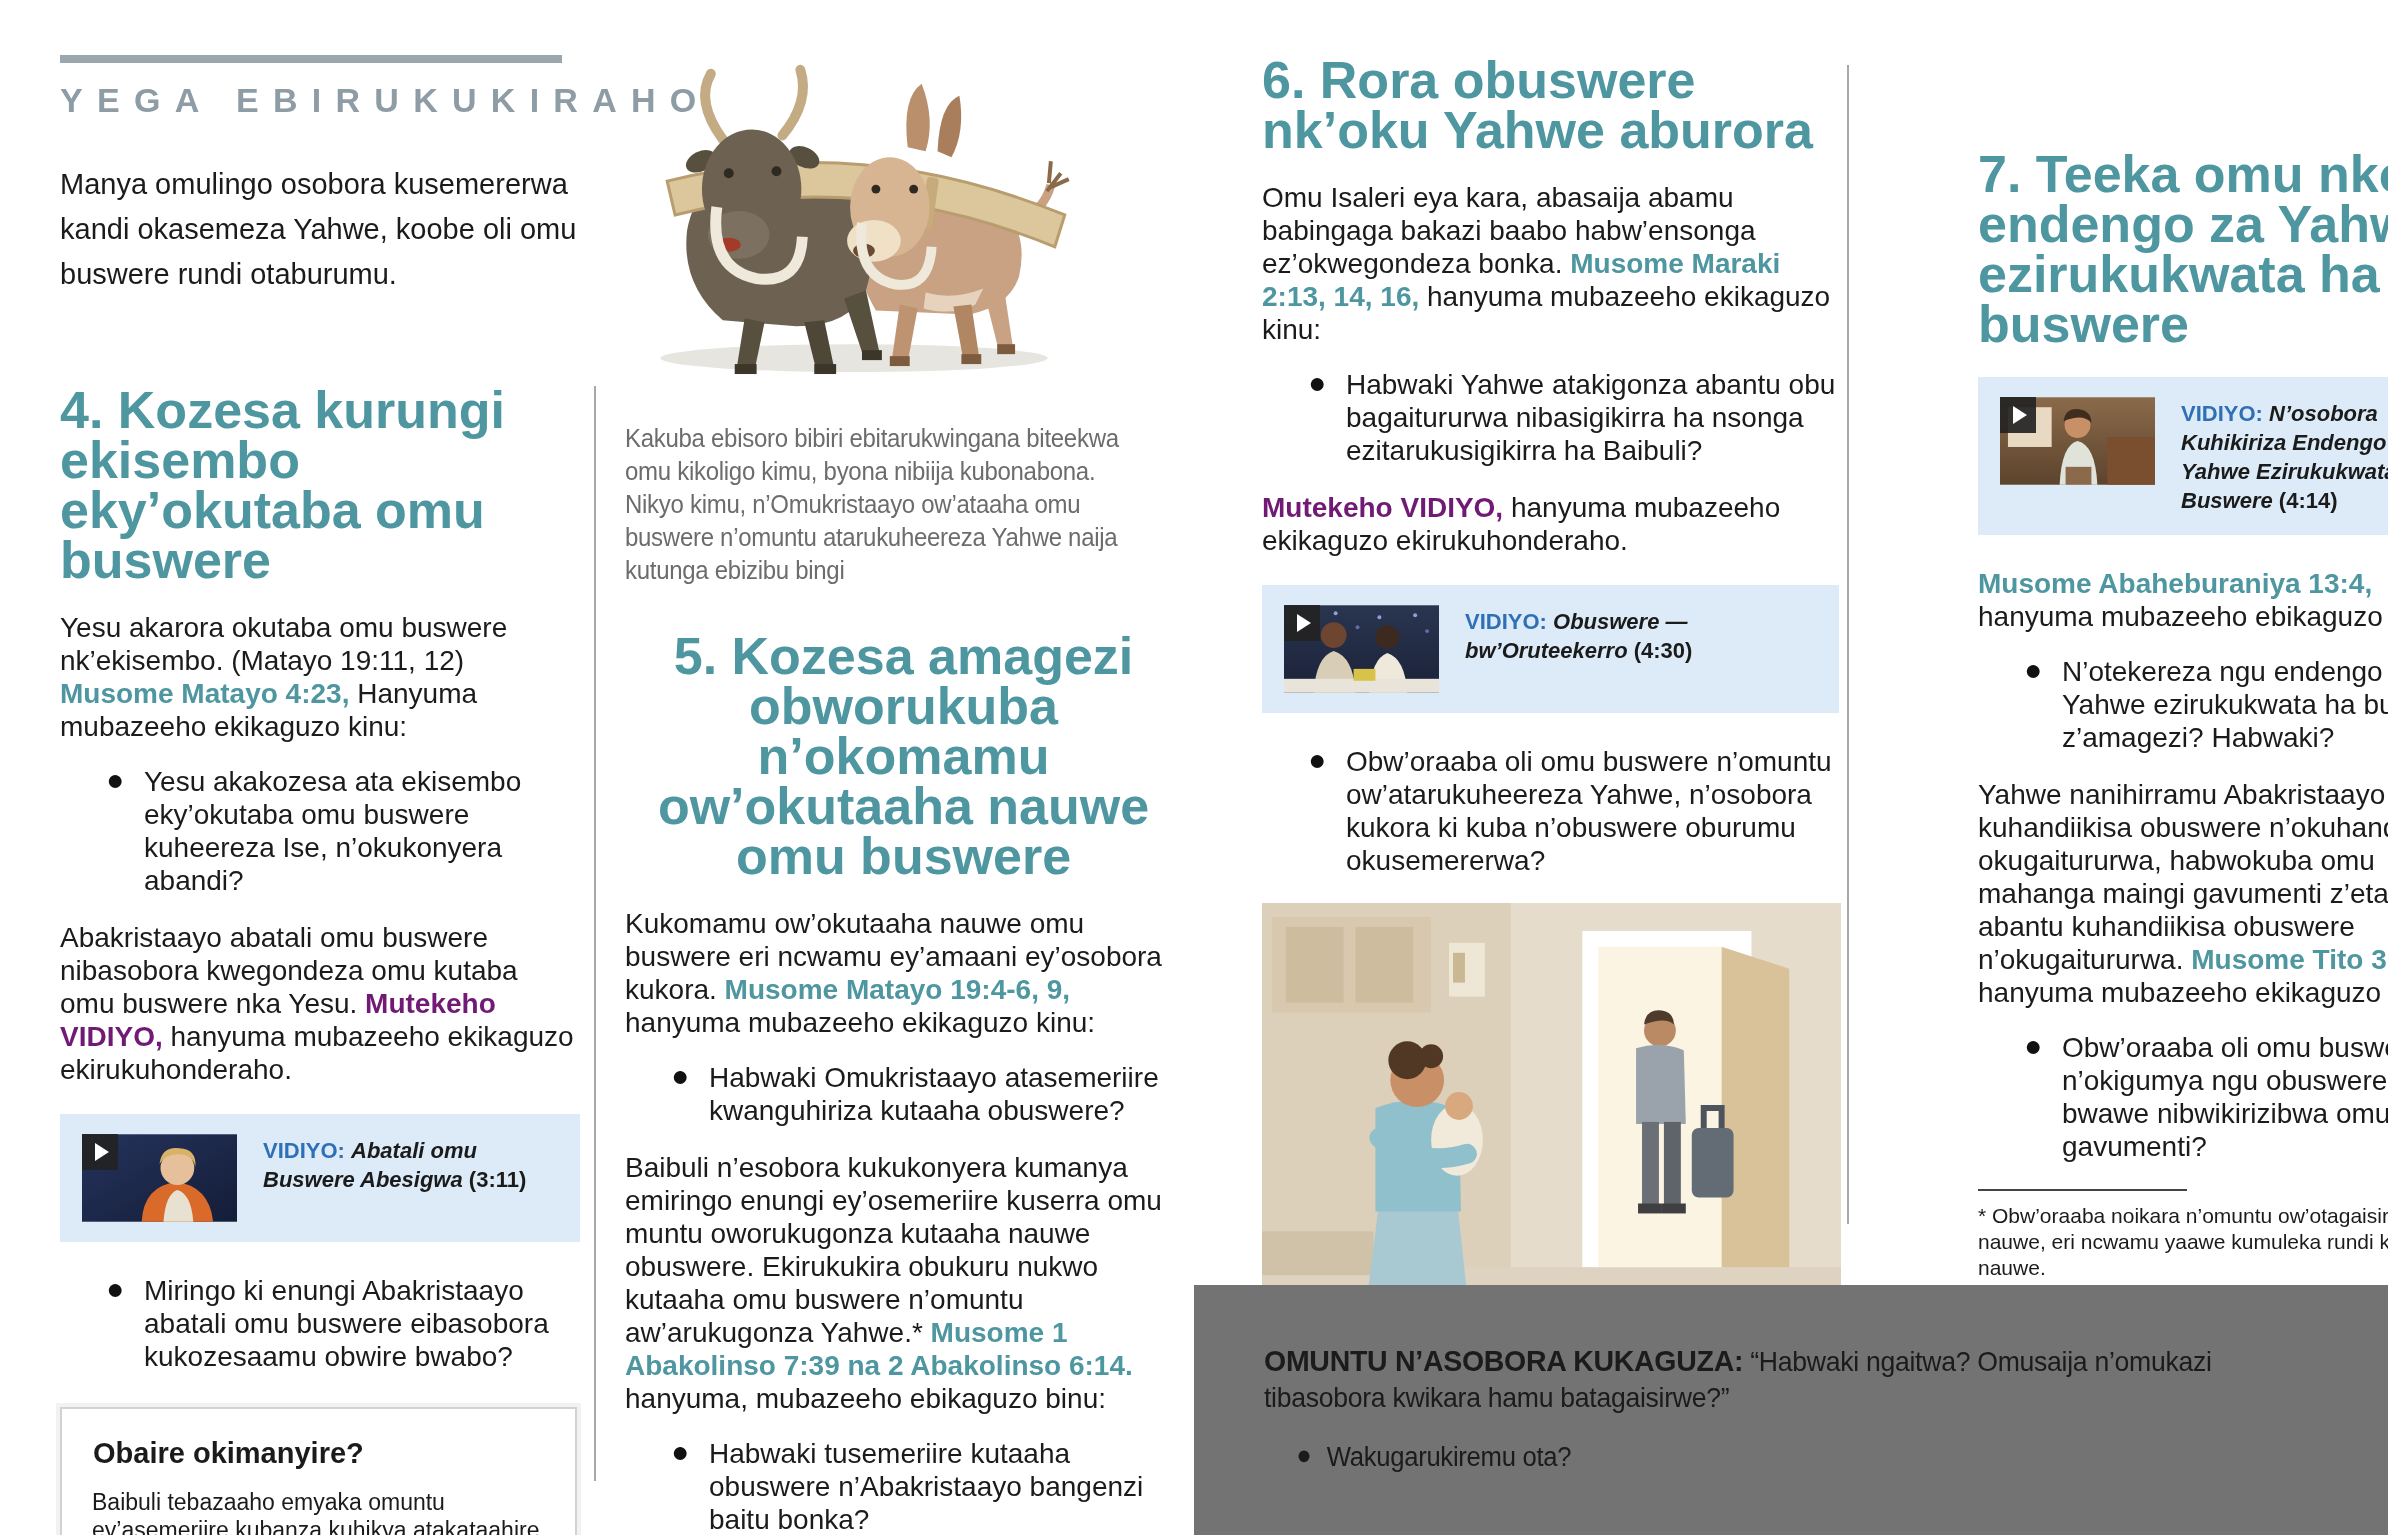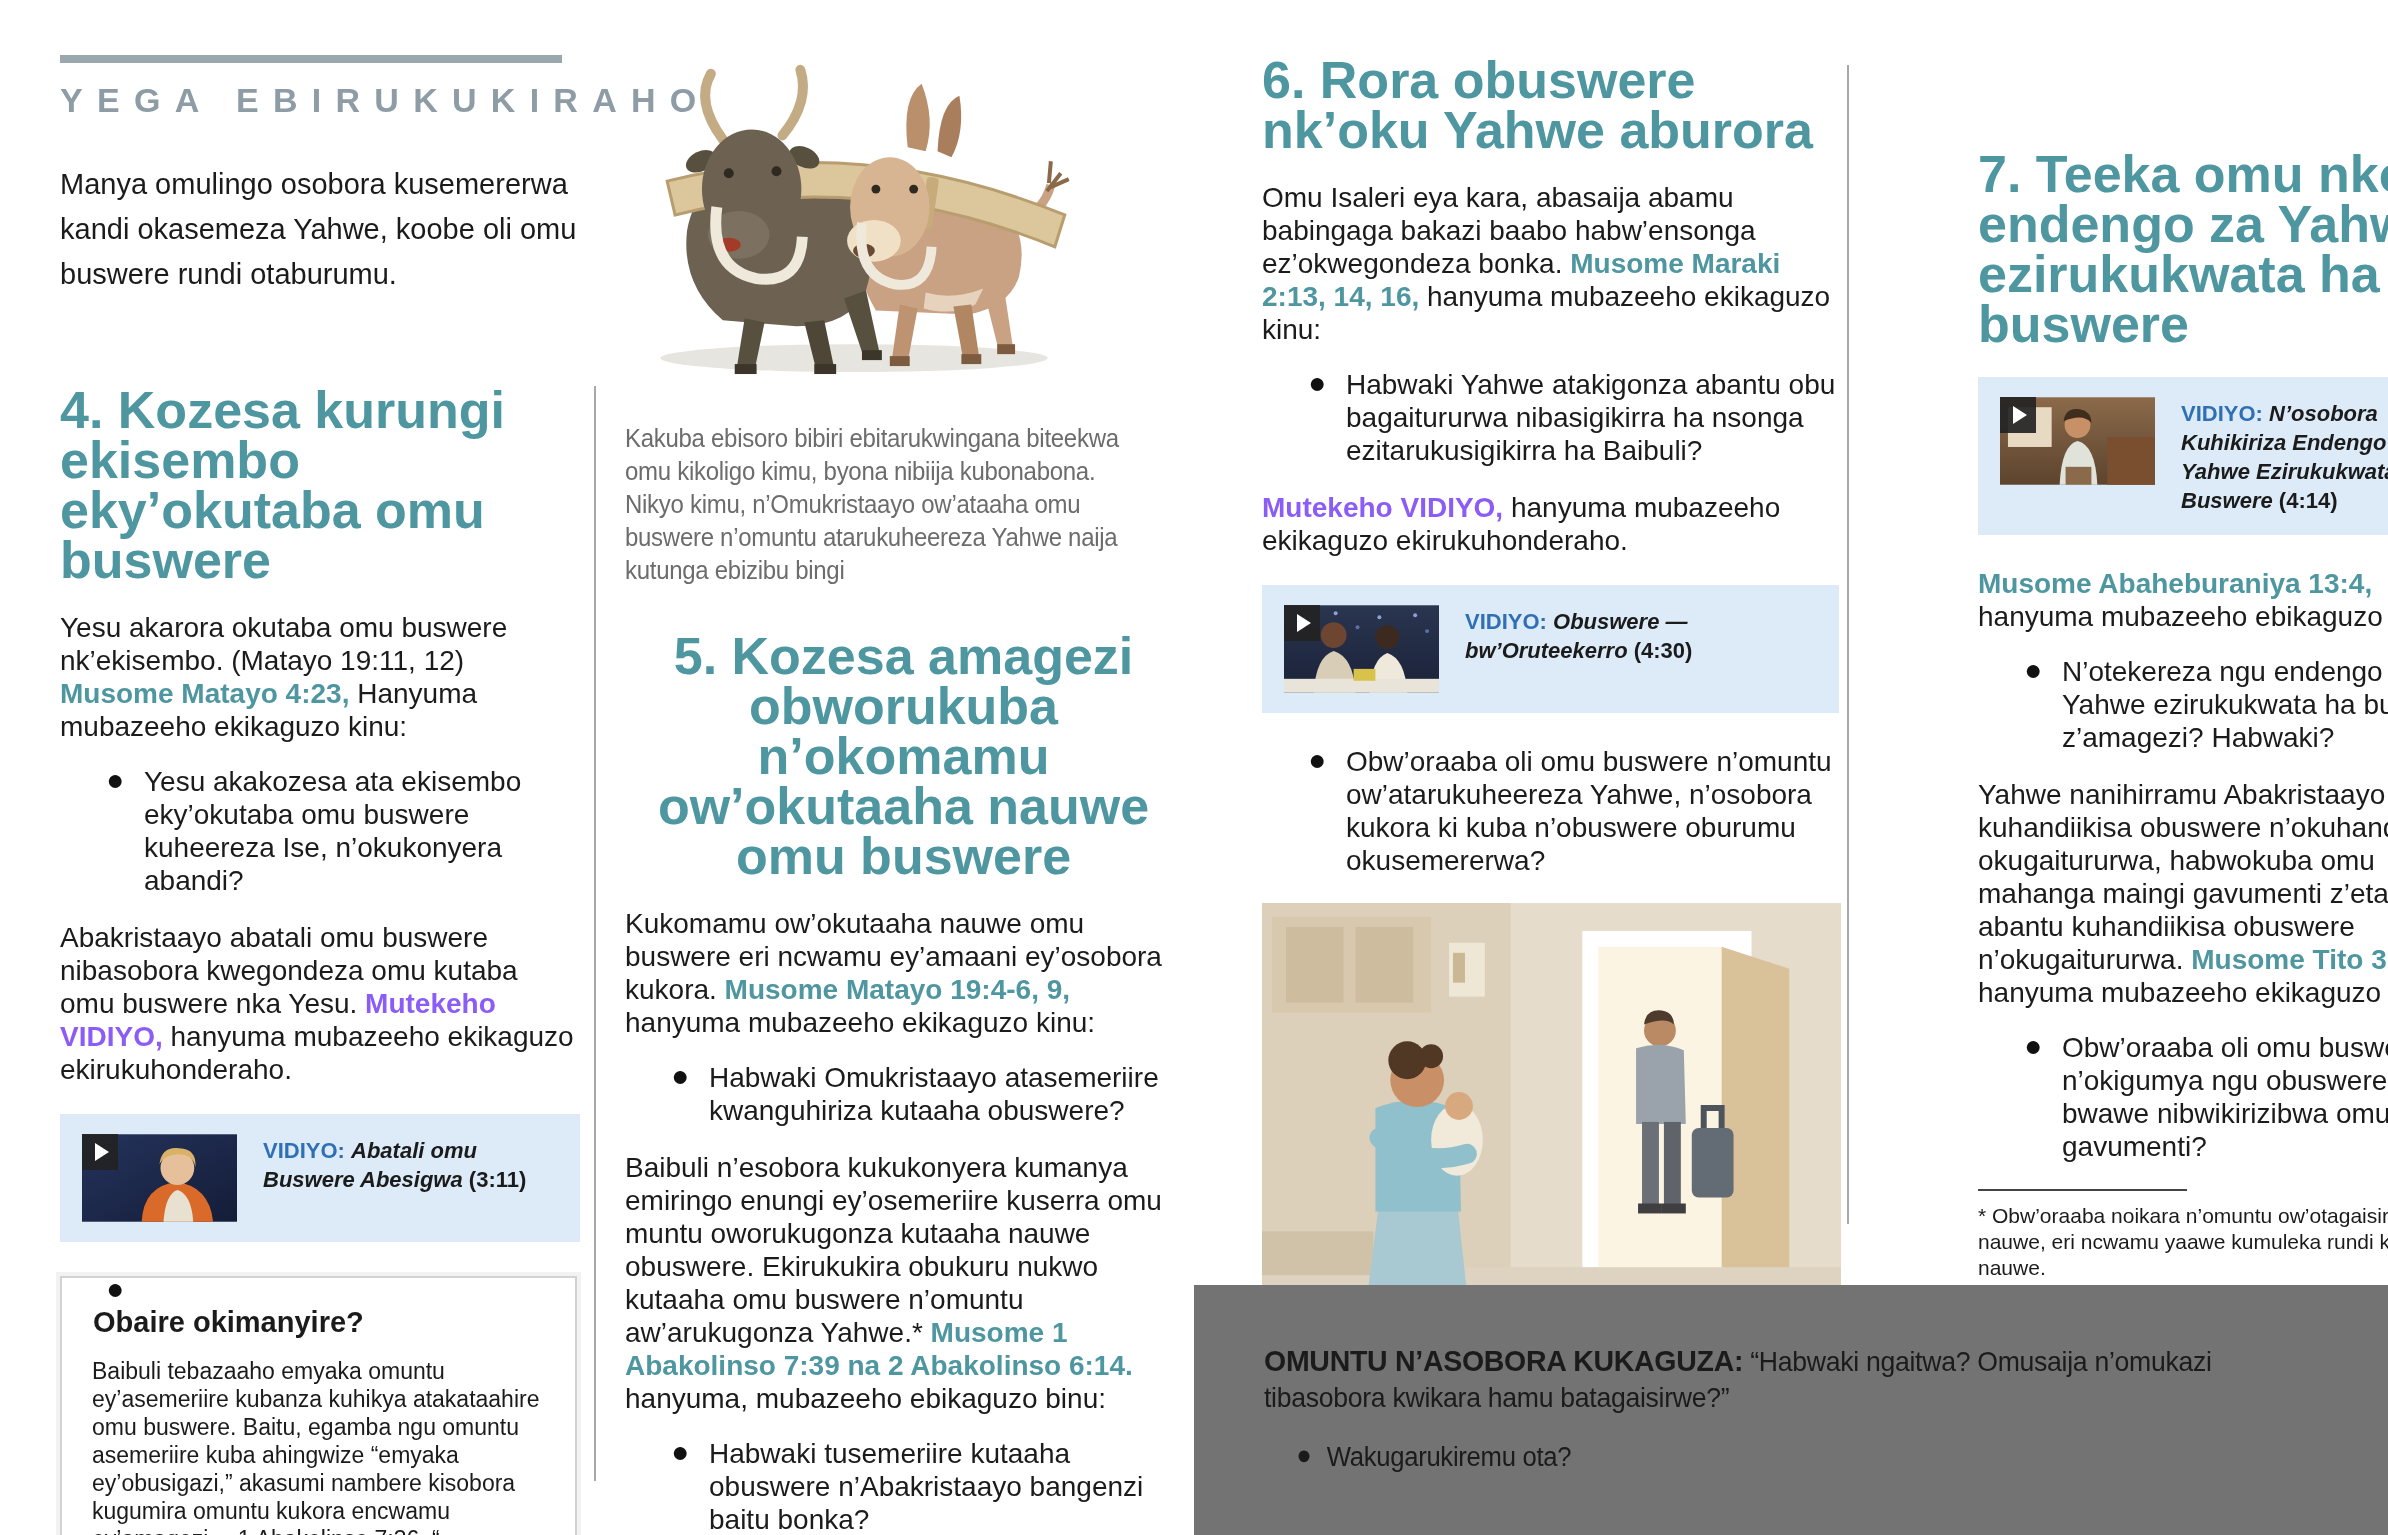--- a/index.html
+++ b/index.html
@@ -16,21 +16,21 @@
 
   .kicker-bar{width:502px;height:8px;background:#9aa7ae;margin-bottom:18px;}
   .kicker{font-size:34px;font-weight:700;letter-spacing:.42em;color:#8e9ca6;margin:0 0 42px 0;white-space:nowrap;}
   .intro{font-size:29px;line-height:45px;margin:0 0 16px 0;}
 
   .sec-title{font-size:52px;line-height:50px;font-weight:700;color:#4e96a0;margin:0 0 26px 0;}
   .mt-s4{margin-top:88px;}
   .mt-s5{margin-top:44px;text-align:center;}
   .body-p{font-size:28px;line-height:33px;margin:0 0 22px 0;}
   .scripture-link{color:#4e96a0;font-weight:700;text-decoration:none;cursor:pointer;}
-  .action-link{color:#8b5cf6;font-weight:700;text-decoration:none;cursor:pointer;}
+  .action-link{color:#701a75;font-weight:700;text-decoration:none;cursor:pointer;}
 
   ul.bullets{list-style:none;margin:0 0 24px 0;padding:0;}
   ul.bullets li{position:relative;padding-left:84px;font-size:28px;line-height:33px;margin:0 0 18px 0;}
   ul.bullets li .dot{position:absolute;left:46px;top:-2px;font-size:30px;color:#111;}
 
   .video-box{background:#dcebf7;padding:20px 22px;display:flex;gap:26px;align-items:flex-start;
              width:92%;margin:28px 0 32px 0;cursor:pointer;}
   .thumb{position:relative;width:155px;height:88px;flex:0 0 auto;overflow:hidden;}
   .thumb svg{display:block;width:155px;height:88px;}
   .play{position:absolute;left:0;top:0;width:36px;height:36px;background:rgba(35,35,35,.92);
@@ -107,21 +107,21 @@
           </div>
       </div>
       <p class="video-cap">
         <span class="vlabel">VIDIYO:</span>
         <span class="vtitle">Abatali omu Buswere Abesigwa</span>
         <span class="vdur">(3:11)</span>
       </p>
     </div>
 
     <ul class="bullets">
-      <li><span class="dot">●</span></li>
+      <li><span class="dot">●</span><span>Miringo ki enungi Abakristaayo abatali omu buswere eibasobora kukozesaamu obwire bwabo?</span></li>
     </ul>
 
     <aside class="didyouknow">
       <h3>Obaire okimanyire?</h3>
       <p><span>Baibuli tebazaaho emyaka omuntu ey’asemeriire kubanza kuhikya atakataahire omu buswere. Baitu, egamba ngu omuntu asemeriire kuba ahingwize “emyaka ey’obusigazi,” akasumi nambere kisobora kugumira omuntu kukora encwamu ey’amagezi.—1 Abakolinso 7:36, “</span></p>
     </aside>
   </section>
 
   <section class="col col2">
     <div class="artblock">

